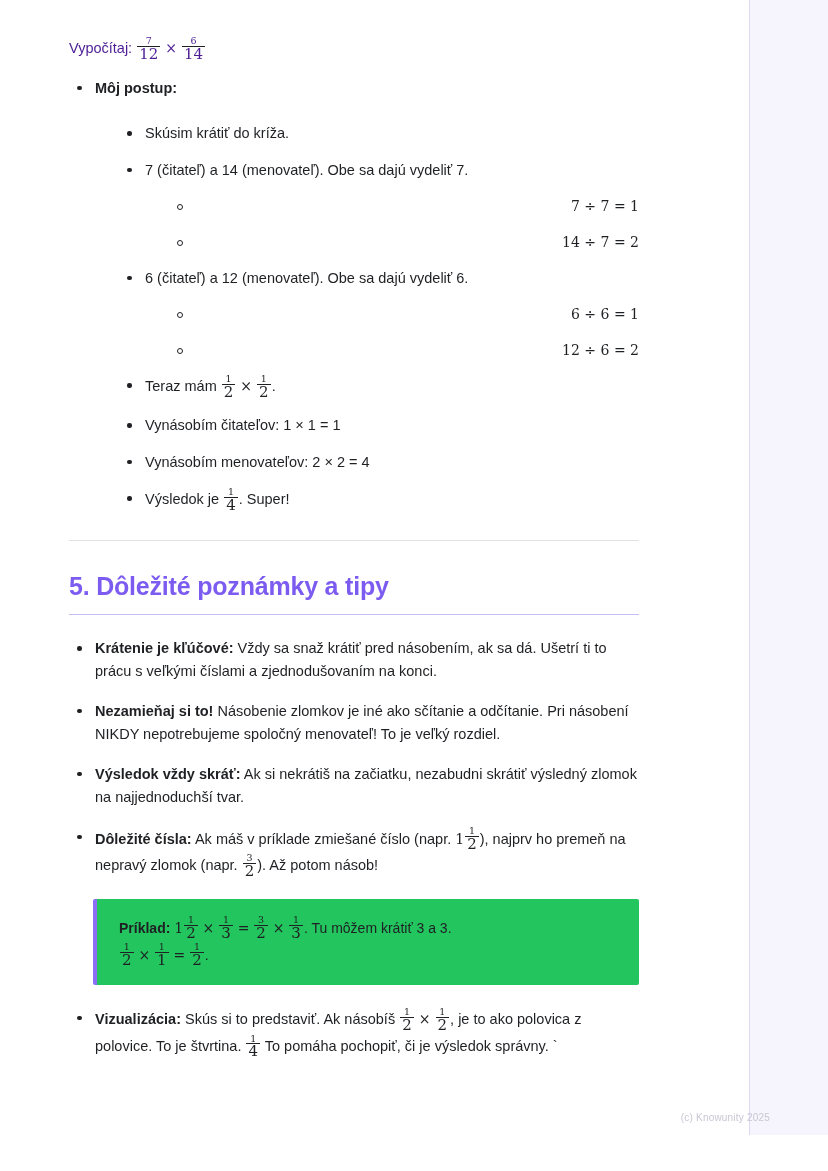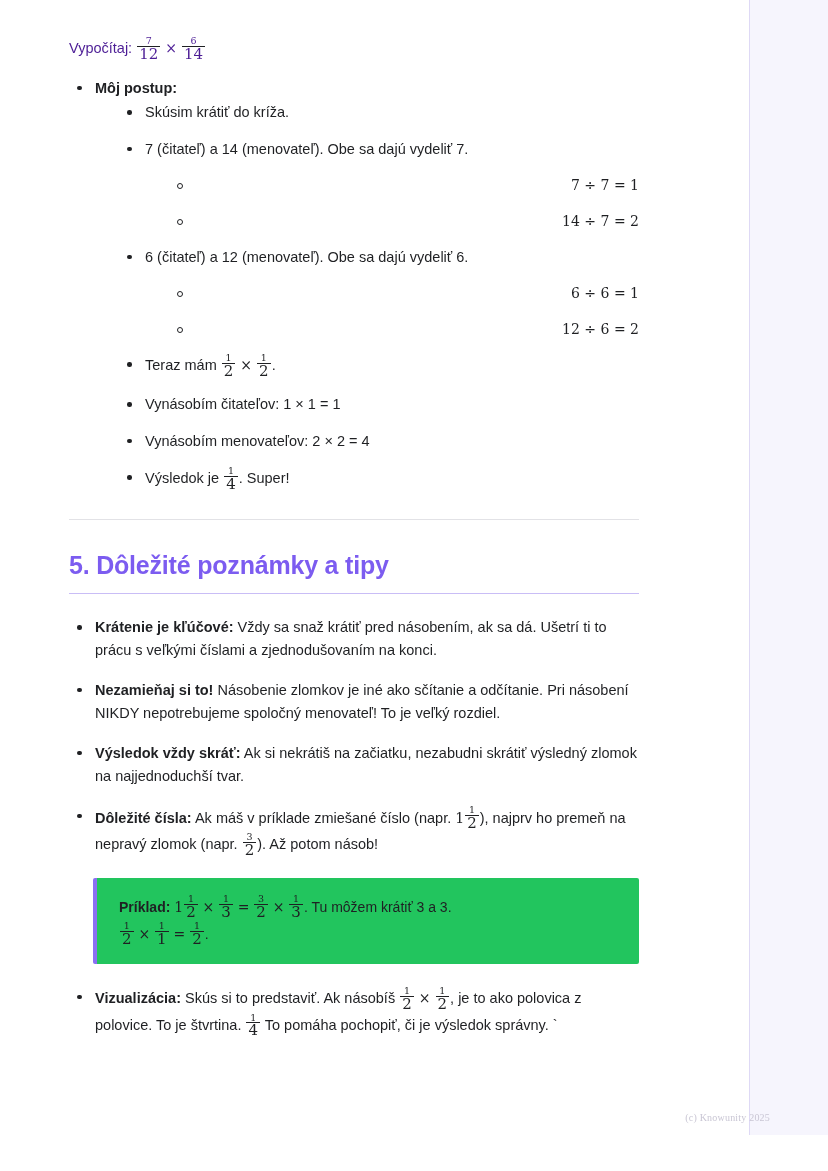--- a/index.html
+++ b/index.html
@@ -139,21 +139,20 @@
     border-radius: 2px;
   }
 
   .footer-note {
     position: absolute;
     right: 58px;
     bottom: 48px;
     font-size: 10px;
     color: #c9c6d4;
     letter-spacing: 0.2px;
-    font-family: Liberation Serif, serif;
   }
 </style>
 </head>
 <body>
 
 <div class="page">
 
   <div class="right-panel"></div>
 
   <div class="content">
@@ -168,21 +167,21 @@
       <span class="frac">
         <span class="num">6</span>
         <span class="den">14</span>
       </span>
     </p>
 
     <ul>
       <li class="bullet">
         <strong>Môj postup:</strong>
 
-        <ul class="lvl1" style="margin-top:1px;">
+        <ul class="lvl1" style="margin-top:22px;">
           <li class="bullet">
             <span>Skúsim krátiť do kríža.</span>
           </li>
 
           <li class="bullet">
             <span>7 (čitateľ) a 14 (menovateľ). Obe sa dajú vydeliť 7.</span>
             <ul class="lvl2" style="margin-top:13px;">
               <li class="bullet hollow">
                 <span class="math">7 ÷ 7 = 1</span>
               </li>

